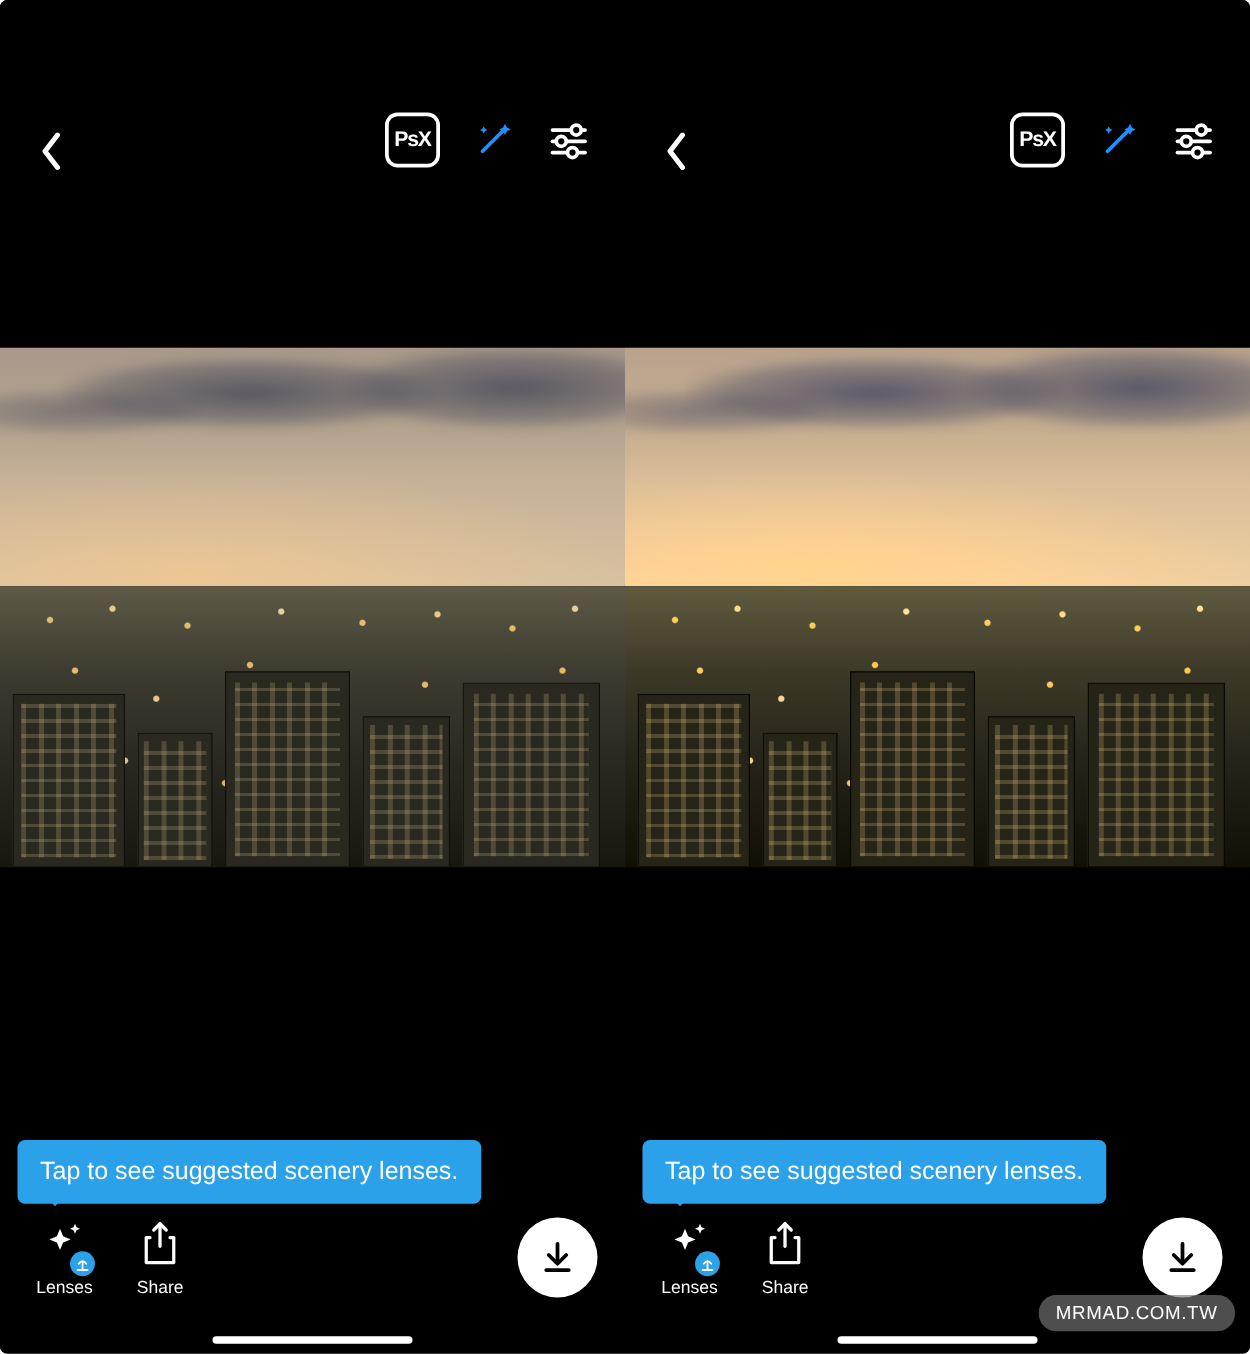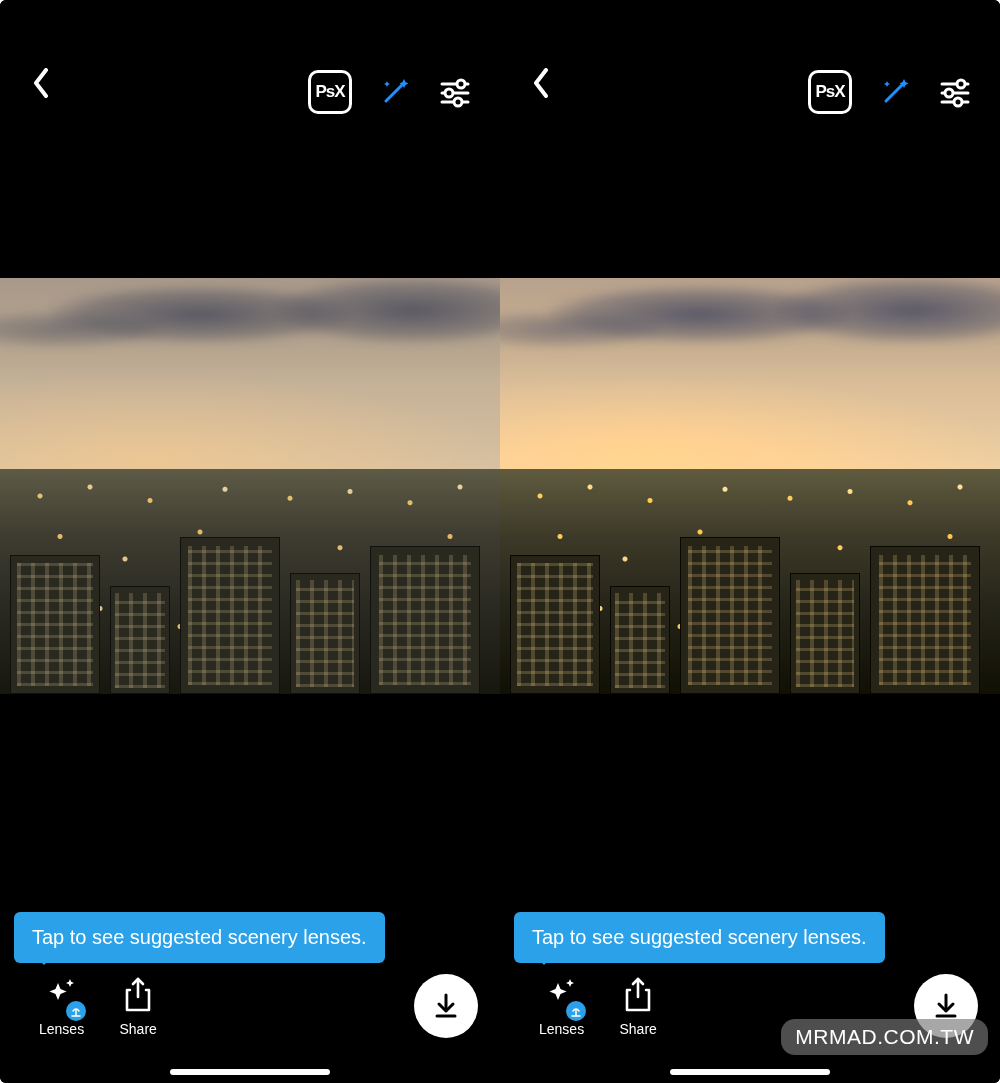--- a/index.html
+++ b/index.html
@@ -1,21 +1,21 @@
 <!DOCTYPE html>
 <html><head>
 <meta charset="utf-8">
 <style>
   * { margin: 0; padding: 0; box-sizing: border-box; }
   html, body { width: 1000px; height: 1083px; background: #fff; font-family: -apple-system, Helvetica, Arial, sans-serif; }
   .stage { width: 1000px; height: 1083px; display: flex; position: relative; background: #000; border-radius: 6px; overflow: hidden; }
   .panel { width: 500px; height: 1083px; position: relative; background: #000; }
 
   
-  .topbar { position: absolute; top: 70px; left: 0; right: 0; height: 64px; display: flex; align-items: flex-start; padding: 0 22px 0 28px; }
+  .topbar { position: absolute; top: 70px; left: 0; right: 0; height: 64px; display: flex; align-items: flex-end; padding: 0 22px 0 28px; }
   .back { width: 26px; height: 26px; display: flex; align-items: center; justify-content: center; color: #fff; }
   .top-tools { margin-left: auto; display: flex; align-items: center; gap: 26px; margin-right: 6px; }
   .psx-badge { width: 44px; height: 44px; border: 3px solid #fff; border-radius: 10px; display: flex; align-items: center; justify-content: center; color: #fff; font-weight: 800; font-size: 17px; letter-spacing: -1px; }
   .wand { width: 34px; height: 34px; color: #1e90ff; display:flex;align-items:center;justify-content:center; }
   .sliders { width: 34px; height: 34px; color: #fff; display:flex;align-items:center;justify-content:center; }
 
   
   .photo { position: absolute; top: 278px; left: 0; right: 0; height: 416px; overflow: hidden; }
   .sky { position:absolute; inset:0; height:46%; background:
       radial-gradient(ellipse 130% 80% at 30% 95%, rgba(255,205,140,.55) 0%, rgba(255,205,140,0) 55%),
@@ -65,32 +65,32 @@
      repeating-linear-gradient(0deg, rgba(255,220,150,.18) 0 3px, transparent 3px 12px);
      mix-blend-mode: screen;
   }
   .panel.right .photo { filter: saturate(1.25) contrast(1.08) brightness(1.05); }
 
   
   .tip { position:absolute; left:14px; bottom:120px; background:#2aa1e8; color:#fff; padding:14px 18px; font-size:20px; border-radius:6px;margin-top:43px; }
   .tip::after{ content:""; position:absolute; left:20px; bottom:-12px; border:10px solid transparent; border-top-color:#2aa1e8; }
 
   
-  .bottom { position:absolute; left:17px; right:0; bottom:34px; height:86px; display:flex; align-items:center; padding:0 22px; gap:34px; }
+  .bottom { position:absolute; left:7px; right:0; bottom:34px; height:86px; display:flex; align-items:center; padding:0 22px; gap:34px; }
   .tool { display:flex; flex-direction:column; align-items:center; gap:6px; color:#fff; font-size:14px; }
   .tool .iconbox{ width:40px;height:40px; display:flex;align-items:center;justify-content:center; position:relative;}
   .spark-badge{ position:absolute; right:-4px; bottom:-6px; width:20px; height:20px; border-radius:50%; background:#2aa1e8; display:flex;align-items:center;justify-content:center;}
   .spacer{flex:1}
   .dl-btn{ width:64px;height:64px;border-radius:50%;background:#fff;display:flex;align-items:center;justify-content:center;}
 
   
   .home-ind{ position:absolute; bottom:8px; left:50%; transform:translateX(-50%); width:160px; height:6px; border-radius:4px; background:#fff; }
 
   
-  .watermark{ position:absolute; right:12px; bottom:28px; background:rgba(120,120,120,.65); color:#fff; font-size:21px; padding:6px 14px; border-radius:14px; letter-spacing:.5px; }
+  .watermark{ position:absolute; right:12px; bottom:18px; background:rgba(120,120,120,.65); color:#fff; font-size:15px; padding:6px 14px; border-radius:14px; letter-spacing:.5px; }
 
   svg{display:block}
 </style>
 </head>
 <body>
 
 <div class="stage">
 
   <div class="panel left">
     <div class="topbar">

